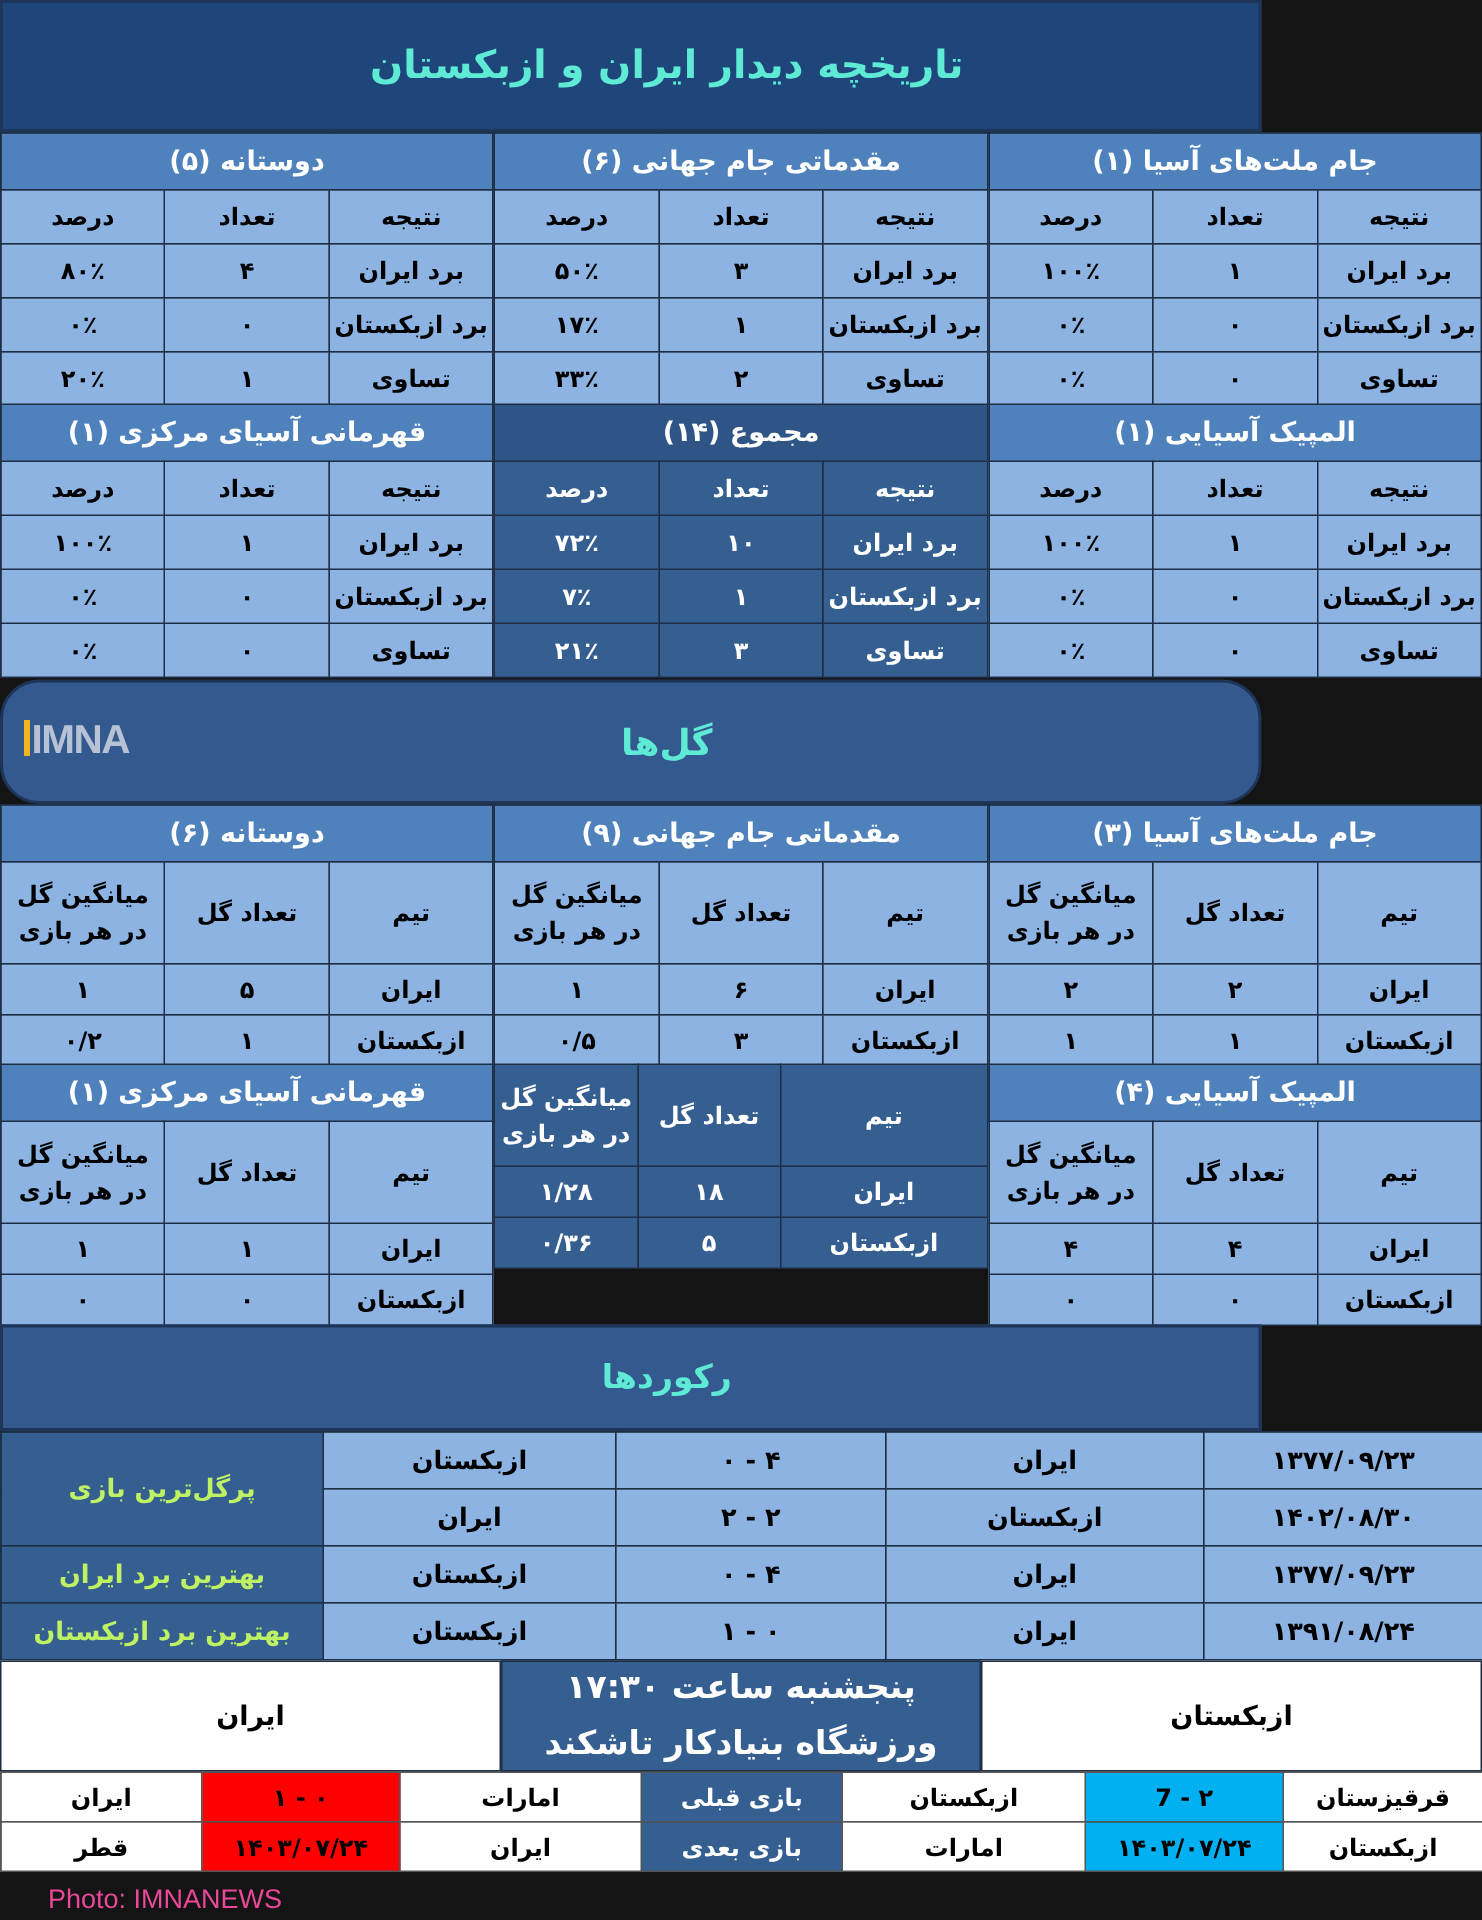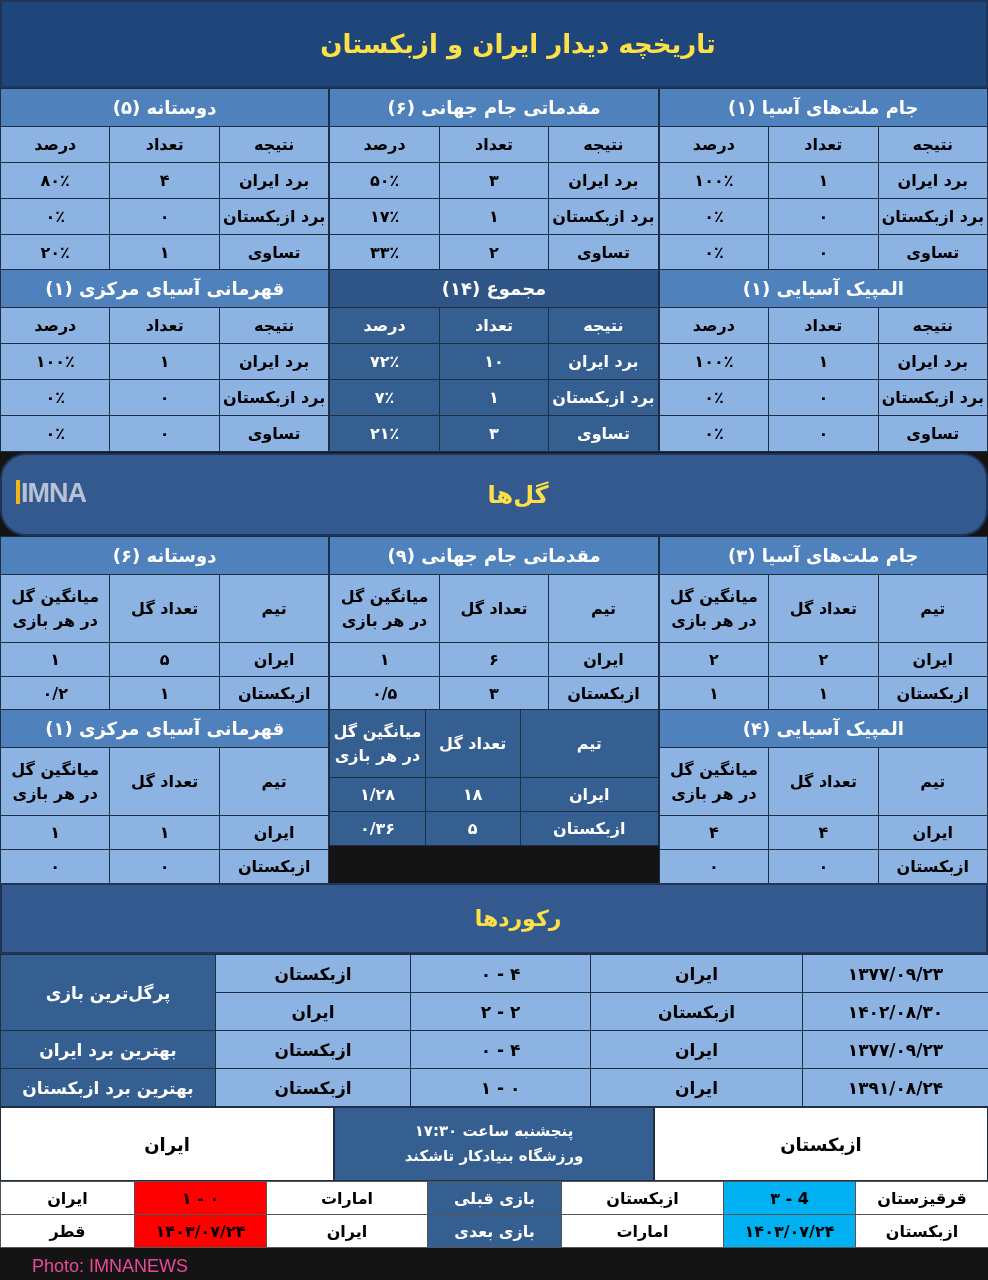--- a/index.html
+++ b/index.html
@@ -1,37 +1,37 @@
 <!DOCTYPE html>
 <html><head>
 <meta charset="utf-8">
 <style>
   * { box-sizing: border-box; margin: 0; padding: 0; }
   body { width: 988px; height: 1280px; background: #141414; font-family: "DejaVu Sans", sans-serif; overflow: hidden; }
   .page { position: relative; width: 988px; height: 1280px; }
-  .banner { position: absolute; left: 0; width: 988px; background: #33598f; border: 2px solid #1e3557; color: #fde047; font-weight: bold; display: flex; align-items: center; justify-content: center; font-family: "DejaVu Sans", sans-serif; padding-left: 48px; }
+  .banner { position: absolute; left: 0; width: 841px; background: #33598f; border: 2px solid #1e3557; color: #5eead4; font-weight: bold; display: flex; align-items: center; justify-content: center; font-family: "DejaVu Sans", sans-serif; padding-left: 48px; }
   .banner.top { background: #1f467a; }
   .grid { position: absolute; left: 0; width: 988px; display: flex; flex-direction: row-reverse; }
   .panel { width: 342px; border-collapse: collapse; }
   .panel table { width: 100%; border-collapse: collapse; table-layout: fixed; }
   .panel td, .panel th { border: 1.5px solid #1e2f45; text-align: center; color: #000; font-weight: bold; font-size: 16px; height: 36px; background: #8db3e2; direction: rtl; }
   .panel th.title { background: #4f81bd; color: #fff; font-size: 18px; height: 38px; }
   .panel.total td, .panel.total th { background: #365f91; color: #fff; }
   .panel.total th.title { background: #2f5586; color: #ffffff; }
   .goals .panel td.hdr { height: 68px; line-height: 1.5; }
   .goals .panel td { height: 34px; }
   .imna { position: absolute; left: 16px; top: 478px; font-family: "Liberation Sans", sans-serif; font-size: 27px; font-weight: bold; color: #b7c3d4; letter-spacing: -1px; }
   .imna .bar { display: inline-block; width: 4px; height: 24px; background: #f2b51c; vertical-align: -2px; margin-right: 1px; }
   .records { position: absolute; left: 0; top: 954px; width: 988px; border-collapse: collapse; table-layout: fixed; }
   .records td { border: 1.5px solid #1e2f45; background: #8db3e2; color: #000; font-weight: bold; font-size: 17px; text-align: center; direction: rtl; height: 38px; }
-  .records td.label { background: #365f91; color: #ffffff; }
+  .records td.label { background: #365f91; color: #bef264; }
   .match { position: absolute; left: 0; top: 1107px; width: 988px; display: flex; flex-direction: row-reverse; height: 74px; }
   .match > div { display: flex; align-items: center; justify-content: center; font-weight: bold; font-size: 18px; direction: rtl; border: 1.5px solid #1e2f45; }
   .match .team { width: 334px; background: #fff; color: #000; }
-  .match .mid { width: 320px; background: #365f91; color: #fff; flex-direction: column; line-height: 1.7; font-size: 15px; }
+  .match .mid { width: 320px; background: #365f91; color: #fff; flex-direction: column; line-height: 1.7; font-size: 22px; }
   .games { position: absolute; left: 0; top: 1181px; width: 988px; border-collapse: collapse; table-layout: fixed; }
   .games td { border: 1.5px solid #555; background: #fff; color: #000; font-weight: bold; font-size: 16px; text-align: center; direction: rtl; height: 33px; }
   .games td.red { background: #ff0000; }
   .games td.cyan { background: #00b0f0; }
   .games td.lbl { background: #365f91; color: #fff; }
   .credit { position: absolute; left: 32px; top: 1256px; font-family: "Liberation Sans", sans-serif; font-size: 18px; color: #ec4899; }
 </style>
 </head>
 <body>
 
@@ -429,21 +429,21 @@
         <col style="width:132px">
         <col style="width:133px">
       </colgroup>
     <tbody>
         <tr>
       <td>ایران</td>
       <td class="red">۰ - ۱</td>
       <td>امارات</td>
       <td class="lbl">بازی قبلی</td>
       <td>ازبکستان</td>
-      <td class="cyan">4 - ۳</td>
+      <td class="cyan">۲ - 7</td>
       <td>قرقیزستان</td>
     </tr>
     <tr>
       <td>قطر</td>
       <td class="red">۱۴۰۳/۰۷/۲۴</td>
       <td>ایران</td>
       <td class="lbl">بازی بعدی</td>
       <td>امارات</td>
       <td class="cyan">۱۴۰۳/۰۷/۲۴</td>
       <td>ازبکستان</td>

